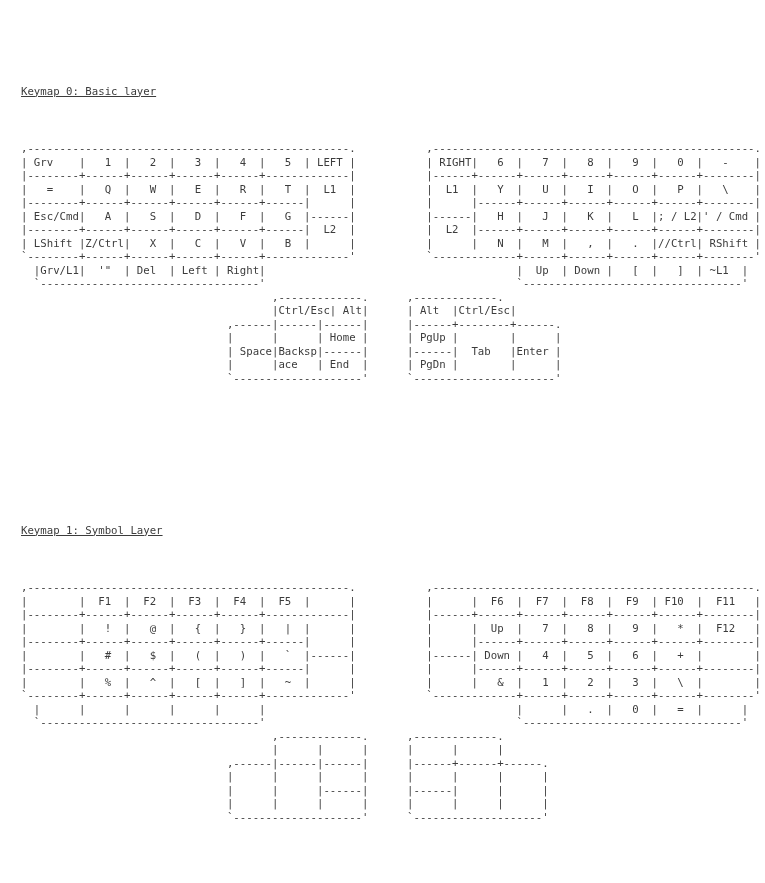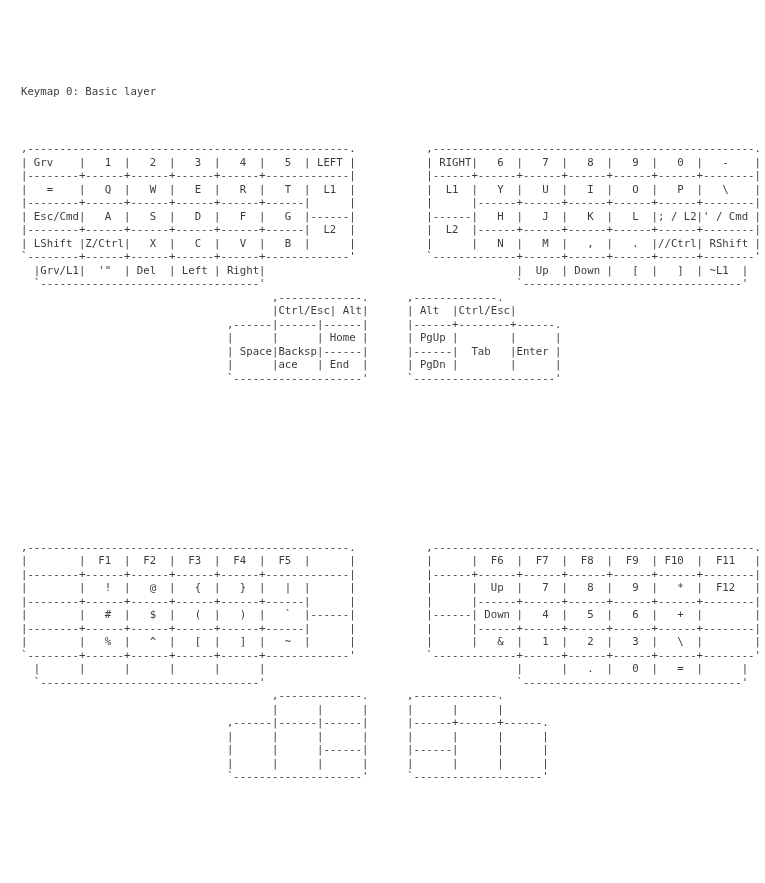--- a/index.html
+++ b/index.html
@@ -20,20 +20,21 @@
     color: #3c3c3c;
     padding: 17px 0 0 21px;
     white-space: pre;
   }
   .keymap-section { margin: 0; }
   .keymap-section.gap-large { margin-top: 44px; }
   .keymap-title {
     white-space: pre;
     font: inherit;
     color: inherit;
+    text-decoration: underline;
   }
   pre.keymap-art {
     margin: 17px 0 0 0;
     padding: 0;
     font: inherit;
     color: inherit;
     white-space: pre;
   }
 </style>
 </head>
@@ -57,20 +58,21 @@
                                        ,-------------.      ,-------------.
                                        |Ctrl/Esc| Alt|      | Alt  |Ctrl/Esc|
                                 ,------|------|------|      |------+--------+------.
                                 |      |      | Home |      | PgUp |        |      |
                                 | Space|Backsp|------|      |------|  Tab   |Enter |
                                 |      |ace   | End  |      | PgDn |        |      |
                                 `--------------------'      `----------------------'</pre>
   </section>
 
   <section class="keymap-section gap-large">
+    <div class="keymap-title">Keymap 1: Symbol Layer</div>
     <pre class="keymap-art">,--------------------------------------------------.           ,--------------------------------------------------.
 |        |  F1  |  F2  |  F3  |  F4  |  F5  |      |           |      |  F6  |  F7  |  F8  |  F9  | F10  |  F11   |
 |--------+------+------+------+------+-------------|           |------+------+------+------+------+------+--------|
 |        |   !  |   @  |   {  |   }  |   |  |      |           |      |  Up  |   7  |   8  |   9  |   *  |  F12   |
 |--------+------+------+------+------+------|      |           |      |------+------+------+------+------+--------|
 |        |   #  |   $  |   (  |   )  |   `  |------|           |------| Down |   4  |   5  |   6  |   +  |        |
 |--------+------+------+------+------+------|      |           |      |------+------+------+------+------+--------|
 |        |   %  |   ^  |   [  |   ]  |   ~  |      |           |      |   &amp;  |   1  |   2  |   3  |   \  |        |
 `--------+------+------+------+------+-------------'           `-------------+------+------+------+------+--------'
   |      |      |      |      |      |                                       |      |   .  |   0  |   =  |      |

